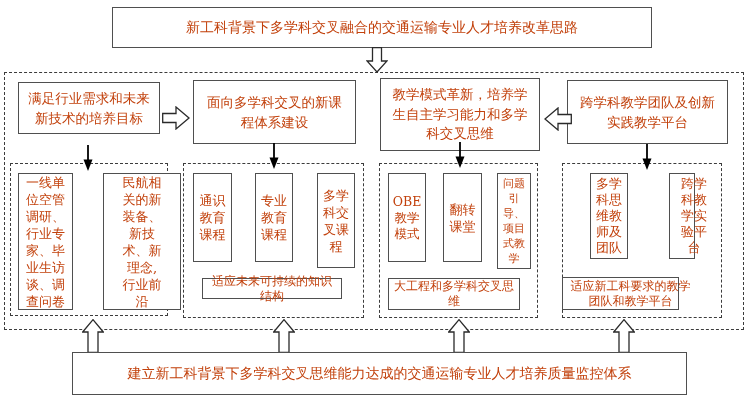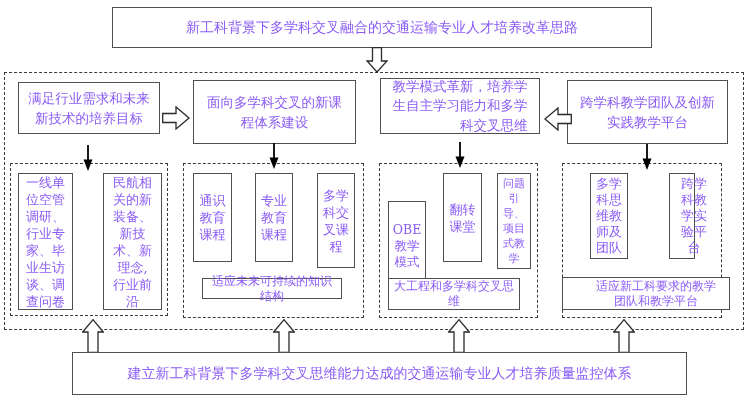--- a/index.html
+++ b/index.html
@@ -1,62 +1,62 @@
 <!DOCTYPE html>
 <html><head>
 <meta charset="utf-8">
 <style>
   html,body { margin:0; padding:0; background:#fff; }
   .canvas {
     position:relative; width:747px; height:403px; background:#ffffff;
-    font-family:"DejaVu Serif","Liberation Serif",serif; color:#8b5cf6;
+    font-family:"DejaVu Serif","Liberation Serif",serif; color:#c2410c;
     overflow:hidden;
   }
   .box {
     position:absolute; box-sizing:border-box; background:#fff;
     border:1px solid #4f4f4f;
     display:flex; align-items:center; justify-content:center;
     text-align:center; white-space:pre; line-height:1.3;
   }
   .dashed {
     position:absolute; box-sizing:border-box;
     border:1.4px dashed #3c3c3c; background:transparent;
   }
   .arrow { position:absolute; z-index:5; line-height:0; }
   .top-box    { left:112px; top:7px;  width:540px; height:41px; font-size:14px; }
   .bottom-box { left:72px;  top:352px; width:615px; height:43px; font-size:14px; z-index:6; }
   .outer-frame { left:4px; top:72px; width:740px; height:258px; }
 
   .hdr { font-size:13.5px; line-height:1.5; z-index:2; }
   .hdr1 { left:18px;  top:82px; width:142px; height:52px; }
   .hdr2 { left:193px; top:80px; width:163px; height:64px; }
-  .hdr3 { left:380px; top:78px; width:160px; height:56px; line-height:1.45;text-align:right; }
+  .hdr3 { left:380px; top:78px; width:160px; height:73px; line-height:1.45; }
   .hdr4 { left:567px; top:80px; width:161px; height:64px; }
 
   .inner1 { left:10px;  top:163px; width:158px; height:153px; }
   .inner2 { left:183px; top:163px; width:181px; height:155px; }
   .inner3 { left:379px; top:163px; width:159px; height:155px; }
   .inner4 { left:562px; top:163px; width:160px; height:155px; }
 
   .vbox { font-size:13px; line-height:17px; z-index:2; }
   .c1b1 { left:18px;  top:173px; width:55px; height:137px; }
-  .c1b2 { left:103px; top:173px; width:59px; height:137px; }
+  .c1b2 { left:103px; top:173px; width:78px; height:137px; }
   .c2b1 { left:193px; top:173px; width:39px; height:89px; }
   .c2b2 { left:255px; top:173px; width:38px; height:89px; }
   .c2b3 { left:317px; top:173px; width:38px; height:95px; }
-  .c3b1 { left:388px; top:173px; width:38px; height:89px; font-size:12.5px; line-height:16px;margin-top:28px; }
+  .c3b1 { left:388px; top:173px; width:38px; height:89px; font-size:12.5px; line-height:16px; }
   .c3b2 { left:443px; top:173px; width:39px; height:89px; }
   .c3b3 { left:497px; top:173px; width:34px; height:96px; font-size:11px; line-height:15px; }
   .c4b1 { left:590px; top:173px; width:38px; height:86px; line-height:16px; }
   .c4b2 { left:669px; top:173px; width:24px; height:86px; line-height:16px;padding-left:24px; }
 
   .sum { font-size:12px; line-height:15px; z-index:2; }
   .c2sum { left:202px; top:278px; width:140px; height:21px; }
   .c3sum { left:388px; top:278px; width:132px; height:32px; }
-  .c4sum { left:562px; top:277px; width:168px; height:33px;padding-left:20px; }
+  .c4sum { left:562px; top:277px; width:117px; height:33px;padding-left:20px; }
 
   .ar-top   { left:366px; top:47px; }
   .ar-right { left:162px; top:106px; }
   .ar-left  { left:544px; top:107px; }
   .dn1 { left:82px;  top:145px; }
   .dn2 { left:268px; top:143px; }
   .dn3 { left:454px; top:142px; }
   .dn4 { left:641px; top:144px; }
   .up1 { left:82px;  top:319px; }
   .up2 { left:273px; top:319px; }

